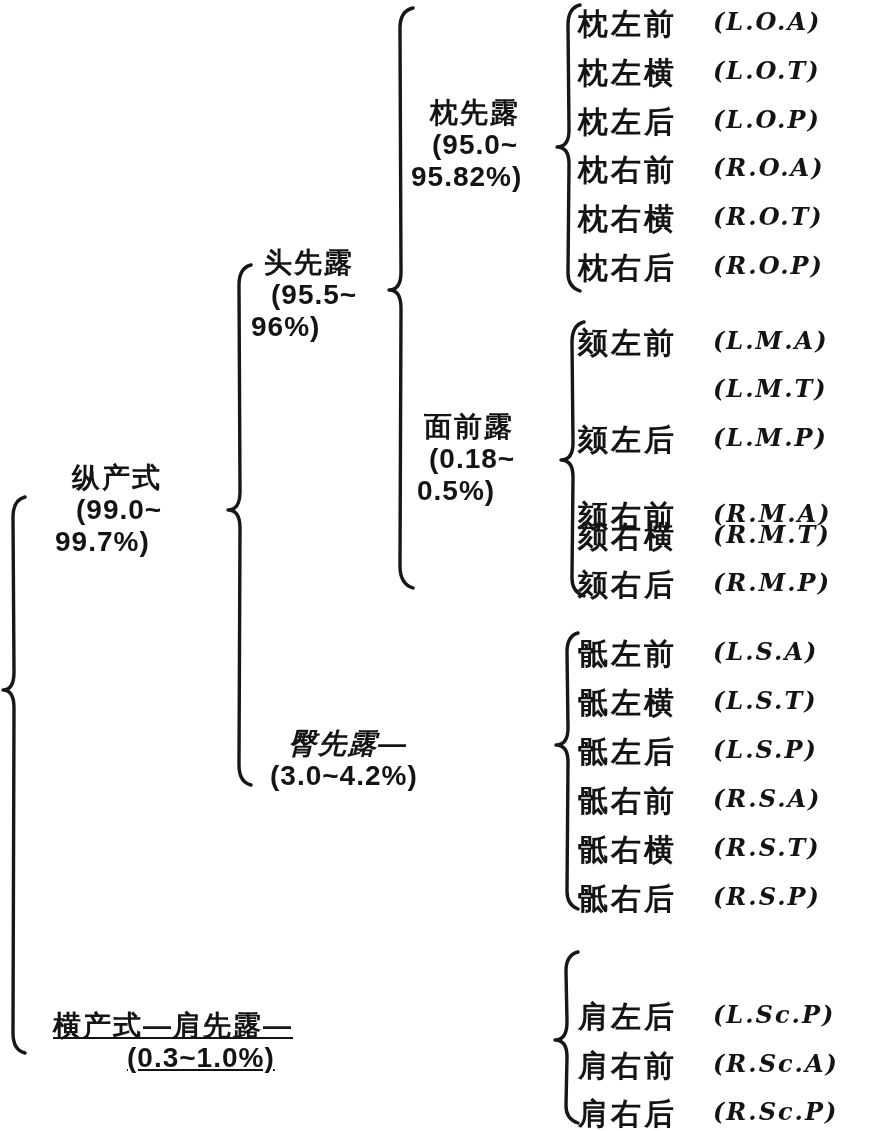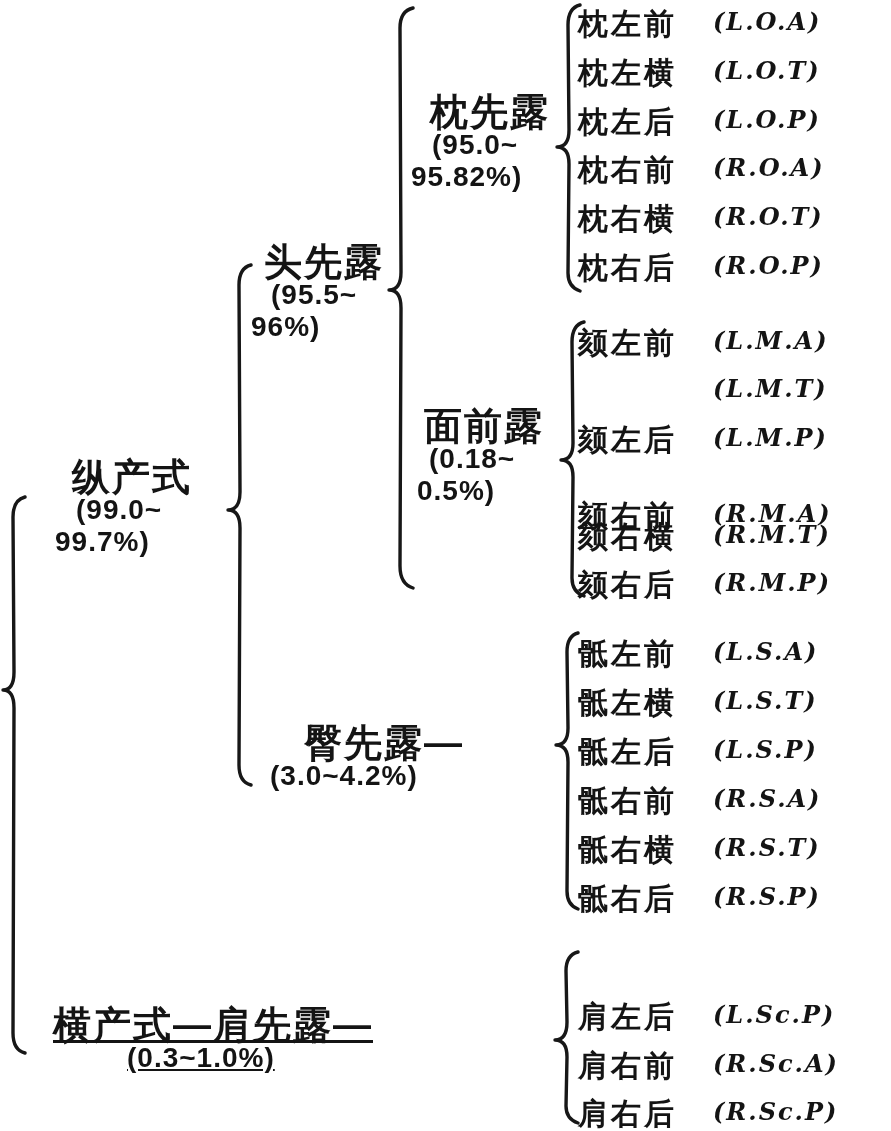--- a/index.html
+++ b/index.html
@@ -45,21 +45,21 @@
     font-family: "DejaVu Serif", serif;
     font-size: 24px;
     font-weight: bold;
     letter-spacing: 2px;
     white-space: nowrap;
     font-style: italic;
   }
   
   .label { position: absolute; white-space: nowrap; }
   .label .cjk {
-    font-size: 38px;
+    font-size: 28px;
     font-weight: bold;
     letter-spacing: 2px;
     line-height: 33px;
   }
   .label .num {
     font-size: 28px;
     font-weight: bold;
     letter-spacing: 1px;
     line-height: 32px;
   }
@@ -90,21 +90,21 @@
     <div class="num" style="margin-left:74px;">(0.3~1.0%)</div>
   </div>
 
   <div class="label" style="left:248px; top:246px;">
     <div class="cjk" style="margin-left:16px;">头先露</div>
     <div class="num" style="margin-left:23px;">(95.5~</div>
     <div class="num" style="margin-left:3px;">96%)</div>
   </div>
 
   <div class="label" style="left:268px; top:727px;">
-    <div class="cjk" style="margin-left:36px;">臀先露—</div>
+    <div class="cjk" style="margin-left:20px;font-style:italic;">臀先露—</div>
     <div class="num" style="margin-left:2px;">(3.0~4.2%)</div>
   </div>
 
   <div class="label" style="left:408px; top:96px;">
     <div class="cjk" style="margin-left:22px;">枕先露</div>
     <div class="num" style="margin-left:24px;">(95.0~</div>
     <div class="num" style="margin-left:3px;">95.82%)</div>
   </div>
 
   <div class="label" style="left:414px; top:410px;">

